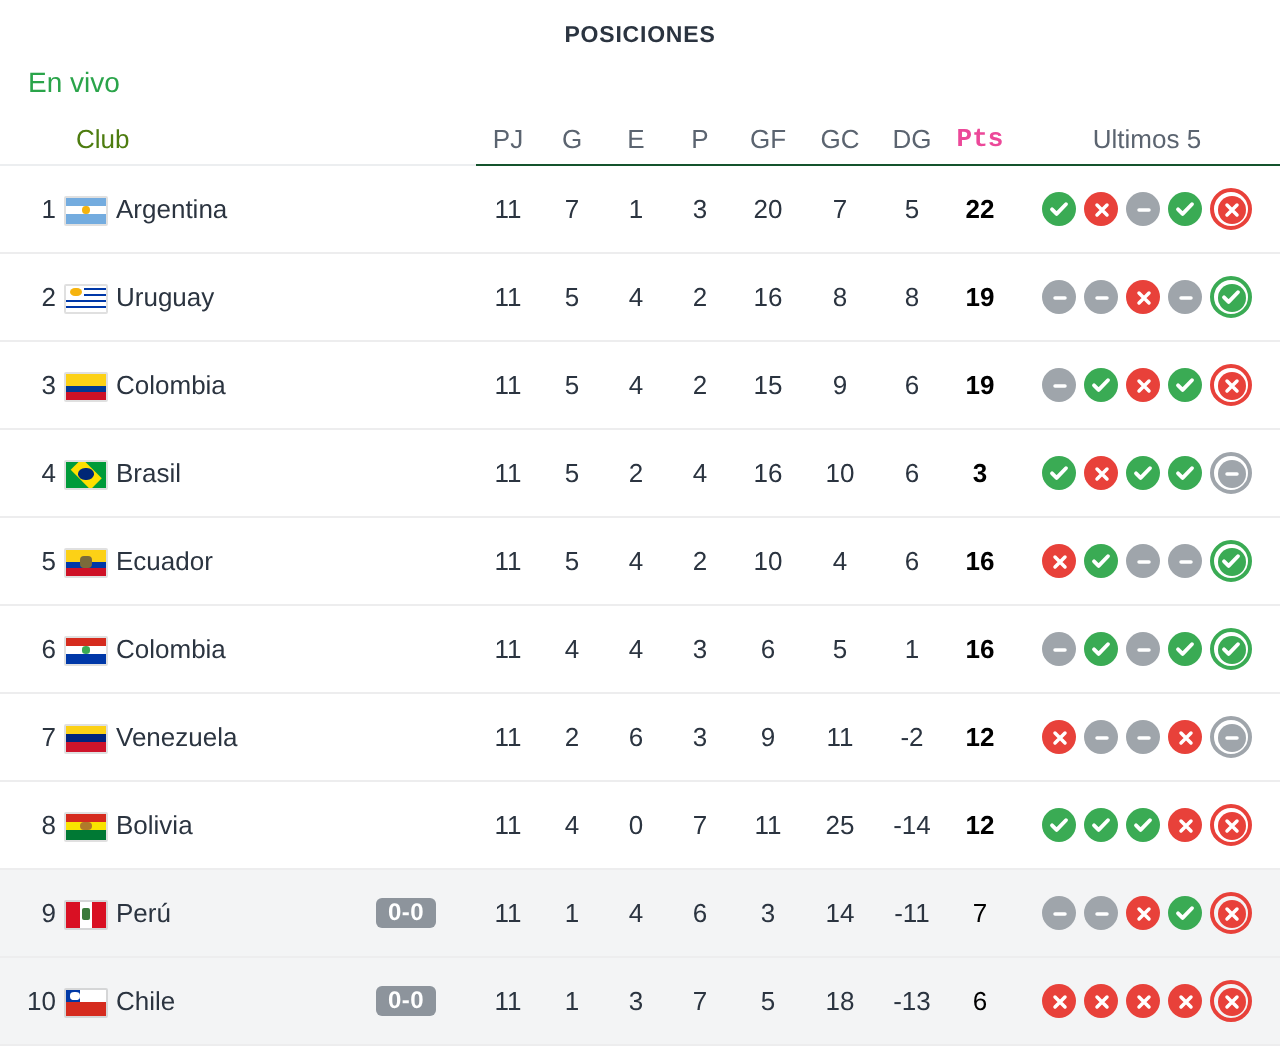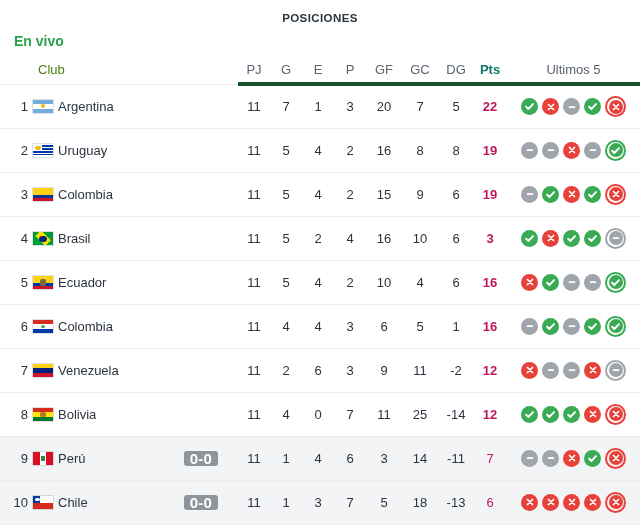--- a/index.html
+++ b/index.html
@@ -35,21 +35,20 @@
     line-height: 16px;
   }
 
   
   .live-row {
     height: 30px;
     display: flex;
     align-items: center;
     padding-left: 14px;
     box-sizing: border-box;
-    font-weight: bold;
   }
   .live-label {
     color: #2aa44a;
     font-size: 14px;
     line-height: 14px;
   }
 
   
   table.standings {
     width: 640px;
@@ -72,31 +71,32 @@
   col.c-statw  { width: 36px; }
   col.c-pts    { width: 32px; }
   col.c-last   { width: 135px; }
 
   thead th {
     font-size: 12px;
     font-weight: normal;
     color: #5b6470;
     height: 26px;
     text-align: center;
-    border-bottom: 4px solid #14532d;
+    border-bottom: 1px solid #14532d;
     padding-bottom: 4px;
   }
   thead th.h-club {
     text-align: left;
     padding-left: 10px;
     color: #4d7c0f;
   }
   thead th.h-pts {
     font-weight: bold;
-    color: #0f766e;
+    color: #ec4899;
+    font-family: Liberation Mono, monospace;
   }
   thead th.h-last {
     color: #5b6470;
   }
   thead th.h-blank {
     border-bottom: 1px solid #eceef0;
   }
 
   tbody tr {
     height: 44px;
@@ -130,37 +130,37 @@
   .team-inner {
     display: flex;
     align-items: center;
     justify-content: space-between;
     padding-right: 20px;
   }
   .score-badge {
     display: inline-block;
     background: #8d949c;
     color: #ffffff;
-    font-size: 15px;
+    font-size: 12px;
     font-weight: bold;
     border-radius: 3px;
     padding: 2px 6px;
     line-height: 11px;
     letter-spacing: 0.2px;
   }
 
   td.stat {
     text-align: center;
     color: #2b3440;
     font-size: 13px;
   }
   td.pts {
     text-align: center;
     font-weight: bold;
-    color: #be185d;
+    color: #000000;
     font-size: 13px;
   }
   td.pts.notbold {
     font-weight: normal;
   }
 
   
   .flag {
     width: 22px;
     height: 15px;

